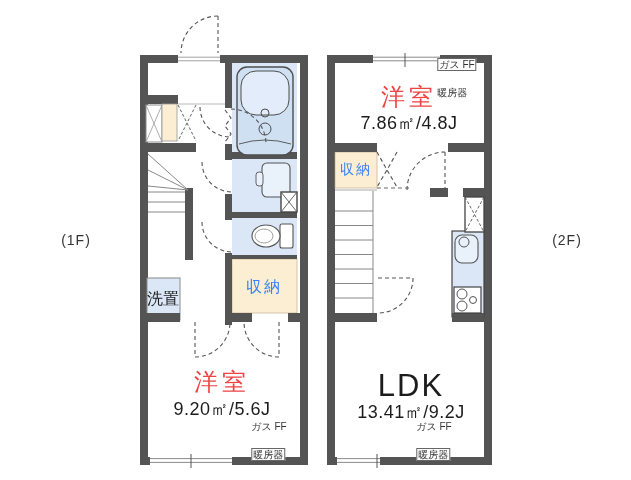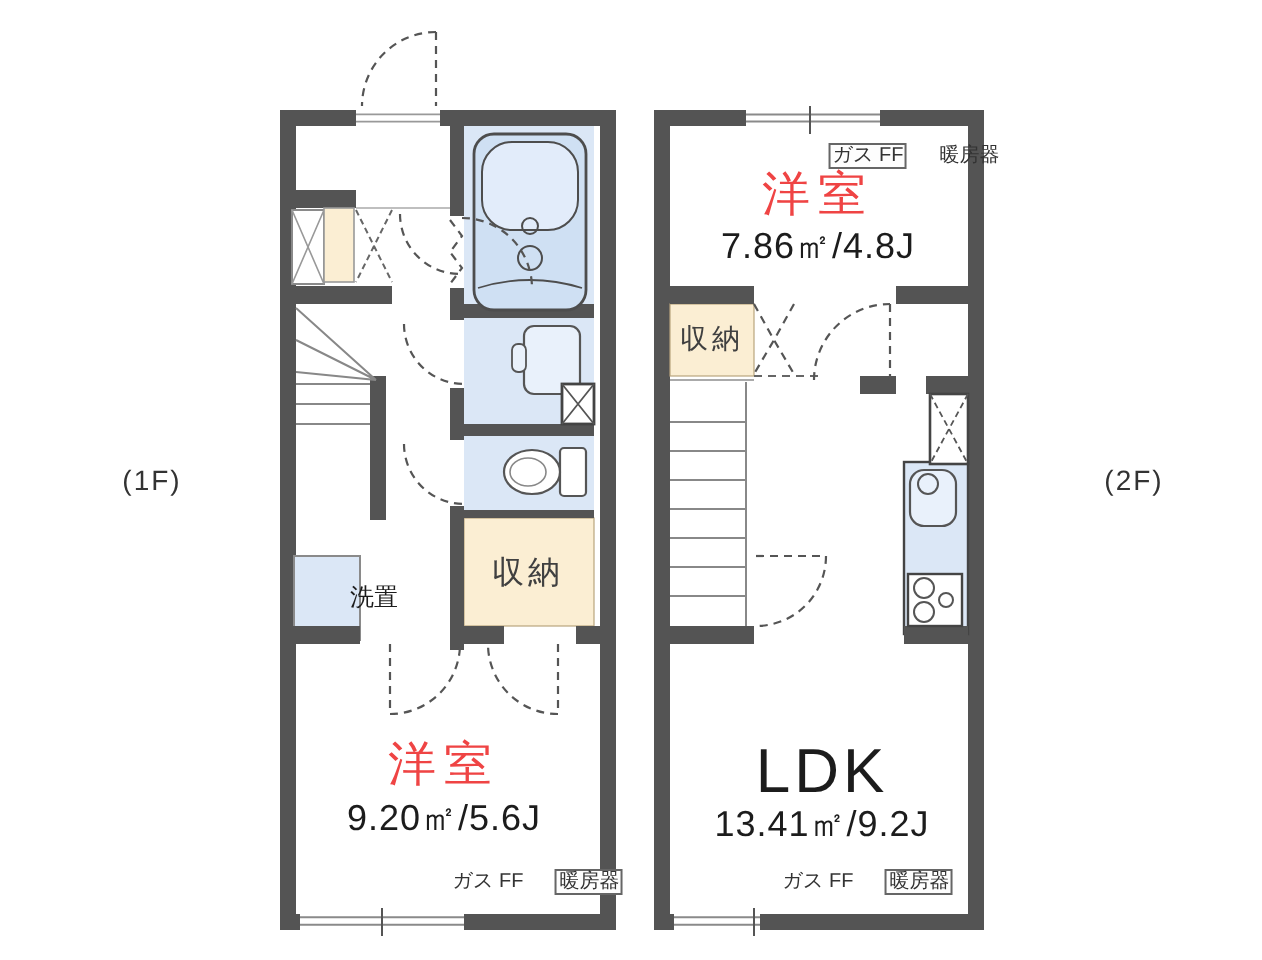--- a/index.html
+++ b/index.html
@@ -5,23 +5,23 @@
   html,body{margin:0;padding:0;background:#fff;}
   #canvas{position:relative;width:631px;height:480px;background:#ffffff;overflow:hidden;
           font-family:"Liberation Sans","DejaVu Sans",sans-serif;color:#222;}
   .plansvg{position:absolute;}
   .lbl{position:absolute;transform:translate(-50%,-50%);white-space:nowrap;
        text-align:center;color:#222;}
   .floor-tag{font-size:14px;color:#333;letter-spacing:1px;}
   .room-title{font-size:24px;letter-spacing:4px;font-weight:500;color:#ef4444;}
   .ldk-title{font-size:31px;letter-spacing:2px;font-weight:500;color:#1c1c1c;text-align:right;}
   .room-size{font-size:18px;color:#1c1c1c;letter-spacing:0.5px;}
-  .storage-lbl{font-size:16px;letter-spacing:2px;color:#404040;}
-  .laundry-lbl{font-size:12px;color:#1c1c1c;margin-left:24px;}
-  .heater{display:flex;flex-direction:row;align-items:center;line-height:11px;
+  .storage-lbl{font-size:16px;letter-spacing:2px;color:#3b82f6;}
+  .laundry-lbl{font-size:16px;color:#1c1c1c;}
+  .heater{display:flex;flex-direction:column;align-items:flex-start;line-height:11px;
           font-size:10px;color:#333;gap:16px;}
   .heater .boxed{border:1px solid #666;background:#fdfdfd;padding:0 1px;}
 </style>
 </head>
 <body>
 
 <div id="canvas">
 
   <svg class="plansvg" style="left:130px;top:10px" width="200" height="460" viewBox="0 0 200 460">
 

